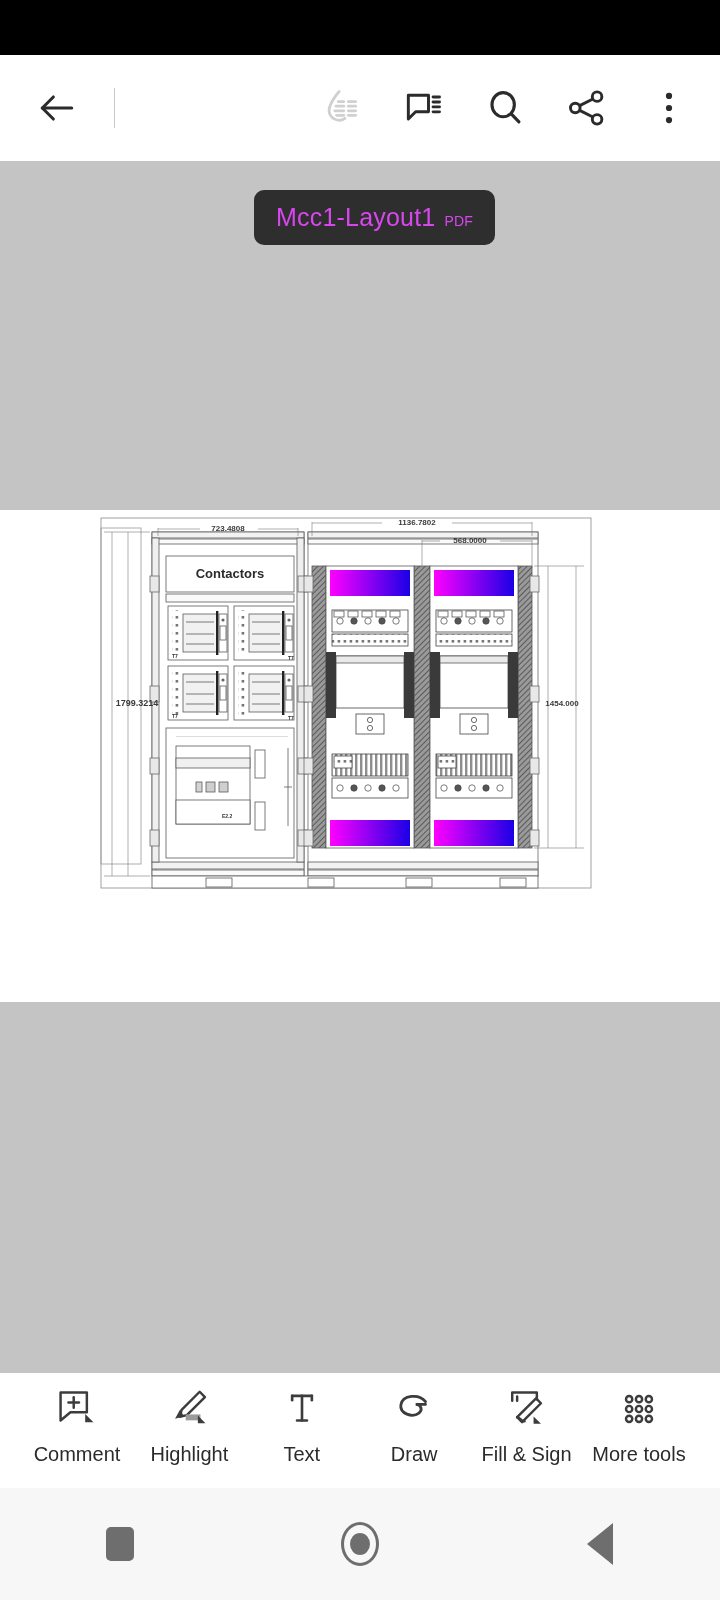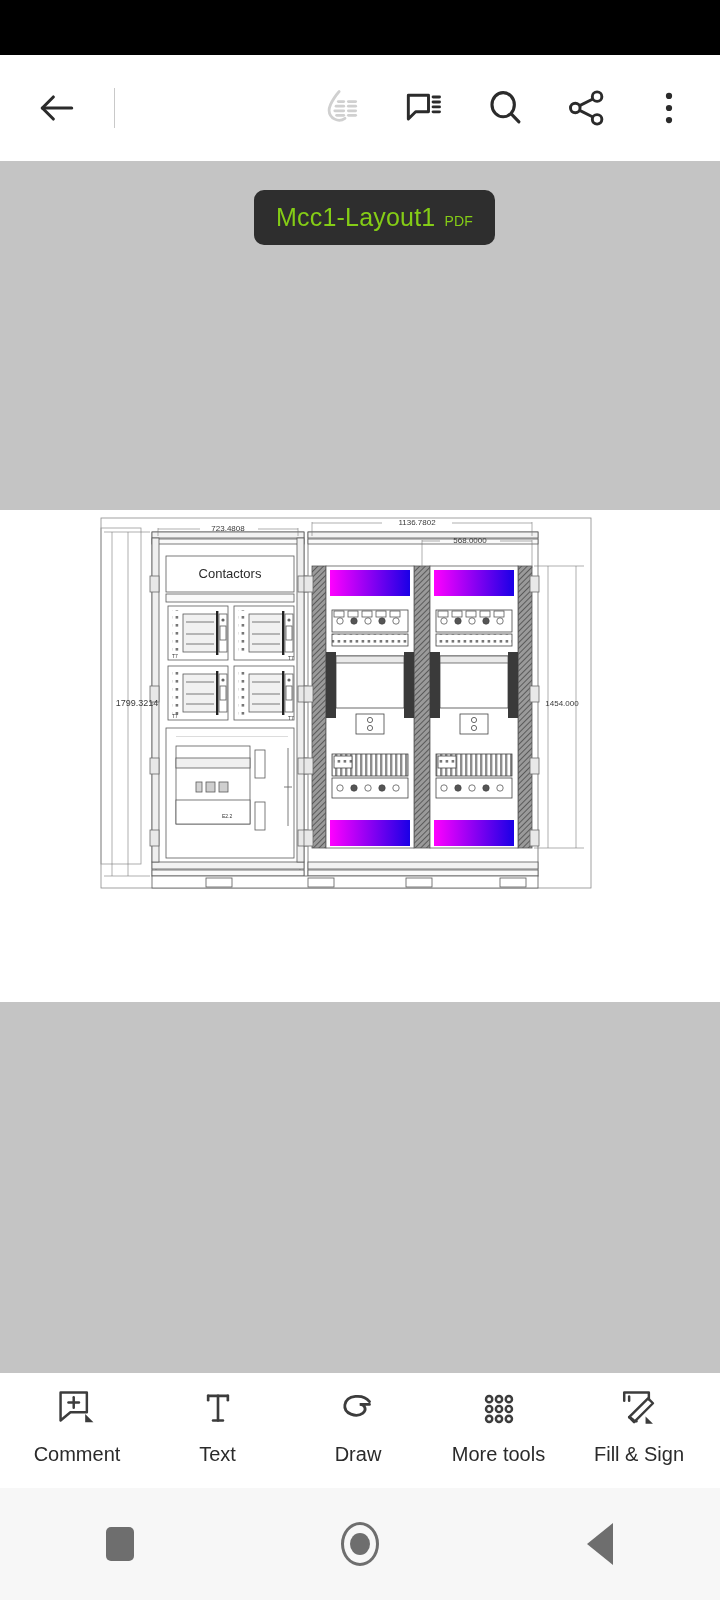--- a/index.html
+++ b/index.html
@@ -46,30 +46,30 @@
     background: #ffffff;
   }
   .page-gap-bottom {
     position: absolute; top: 841px; left: 0; width: 720px; height: 371px;
     background: #c4c4c4;
   }
 
   
   .title-chip {
     position: absolute; top: 190px; left: 254px;
-    background: #2e2e2e; color: #84cc16;
+    background: #2e2e2e; color: #d946ef;
     border-radius: 10px; padding: 13px 22px;
     display: flex; align-items: baseline; gap: 9px;
     font-size: 25px; letter-spacing: 0.2px;
   }
   .title-chip .ext { font-size: 14px; }
 
   
   .cad-wrap {
-    position: absolute; top: 0; left: 0; width: 720px; height: 366px;
+    position: absolute; top: 0; left: 0; width: 720px; height: 366px; font-weight: bold;
   }
   .cad-svg { display: block; }
 
   
   .toolbar {
     position: absolute; top: 1373px; left: 0; width: 708px; height: 115px;
     background: #ffffff; display: flex; align-items: flex-start;
     justify-content: space-between; padding: 12px 14px 0 22px;
   }
   .tool {
@@ -435,20 +435,31 @@
         <svg width="46" height="46" viewBox="0 0 28 28" fill="none" stroke="currentColor" stroke-width="1.5" stroke-linecap="round" stroke-linejoin="round">
           <path d="M4 4 h16 v12 h-10 l-6 5 z"></path>
           <line x1="12" y1="6.8" x2="12" y2="13.2"></line>
             <line x1="8.8" y1="10" x2="15.2" y2="10"></line>
           <path d="M19 17 l5 5 h-5 z" fill="currentColor" stroke="none"></path>
         </svg>
       </span>
       <span class="tlabel">Comment</span>
     </div>
 
+    <div class="tool">
+      <span class="glyph">
+        <svg width="46" height="46" viewBox="0 0 28 28" fill="none" stroke="currentColor" stroke-width="1.5" stroke-linecap="round" stroke-linejoin="round">
+          <path d="M20.5 3.5 l3.2 3.2 -11 11 -4.2 1 1 -4.2 z"></path>
+          <path d="M8.5 14.5 l-3 5.5 5.5 -1.6 z" fill="currentColor" stroke="none"></path>
+          <rect x="12" y="17.3" width="9" height="3.6" fill="#9b9b9b" stroke="none"></rect>
+          <path d="M19.4 18 l4.6 4.6 h-4.6 z" fill="currentColor" stroke="none"></path>
+        </svg>
+      </span>
+      <span class="tlabel">Highlight</span>
+    </div>
 
     <div class="tool">
       <span class="glyph">
         <svg width="46" height="46" viewBox="0 0 28 28" fill="none" stroke="currentColor" stroke-width="1.6" stroke-linecap="round">
           <line x1="8" y1="6" x2="20" y2="6"></line>
             <line x1="14" y1="6" x2="14" y2="21"></line>
           <line x1="11" y1="21" x2="17" y2="21"></line>
           <line x1="8" y1="6" x2="8" y2="8.6"></line>
             <line x1="20" y1="6" x2="20" y2="8.6"></line>
         </svg>
@@ -456,51 +467,51 @@
       <span class="tlabel">Text</span>
     </div>
 
     <div class="tool">
       <span class="glyph">
         <svg width="46" height="46" viewBox="0 0 28 28" fill="none" stroke="currentColor" stroke-width="1.7" stroke-linecap="round">
           <path d="M21 9.5 C17 4.5 7 5.5 6 11.5 C5.2 16.8 13 19.5 17 16.5 C19.5 14.6 18.3 11.2 15 11.2 L21 11.2"></path>
         </svg>
       </span>
       <span class="tlabel">Draw</span>
+    </div>
+
+    <div class="tool">
+      <span class="glyph">
+        <svg width="46" height="46" viewBox="0 0 28 28" fill="none" stroke="currentColor" stroke-width="1.5" stroke-linecap="round" stroke-linejoin="round">
+          <polyline points="5,9 5,4 20,4 20,8"></polyline>
+          <line x1="8" y1="6.4" x2="8" y2="9"></line>
+          <path d="M19.5 7.5 l3 3 -11.5 11.5 -3 -3 z"></path>
+          <path d="M8 19 c2 0 2.5 3 4.5 2.5"></path>
+          <path d="M18 18.5 l4.5 4.5 h-4.5 z" fill="currentColor" stroke="none"></path>
+        </svg>
+      </span>
+      <span class="tlabel">Fill &amp; Sign</span>
     </div>
 
     <div class="tool">
       <span class="glyph">
         <svg width="46" height="46" viewBox="0 0 28 28" fill="none" stroke="currentColor" stroke-width="1.5">
           <circle cx="8" cy="8" r="1.9"></circle>
             <circle cx="14" cy="8" r="1.9"></circle>
             <circle cx="20" cy="8" r="1.9"></circle>
           <circle cx="8" cy="14" r="1.9"></circle>
             <circle cx="14" cy="14" r="1.9"></circle>
             <circle cx="20" cy="14" r="1.9"></circle>
           <circle cx="8" cy="20" r="1.9"></circle>
             <circle cx="14" cy="20" r="1.9"></circle>
             <circle cx="20" cy="20" r="1.9"></circle>
         </svg>
       </span>
       <span class="tlabel">More tools</span>
     </div>
-
-    <div class="tool">
-      <span class="glyph">
-        <svg width="46" height="46" viewBox="0 0 28 28" fill="none" stroke="currentColor" stroke-width="1.5" stroke-linecap="round" stroke-linejoin="round">
-          <polyline points="5,9 5,4 20,4 20,8"></polyline>
-          <line x1="8" y1="6.4" x2="8" y2="9"></line>
-          <path d="M19.5 7.5 l3 3 -11.5 11.5 -3 -3 z"></path>
-          <path d="M8 19 c2 0 2.5 3 4.5 2.5"></path>
-          <path d="M18 18.5 l4.5 4.5 h-4.5 z" fill="currentColor" stroke="none"></path>
-        </svg>
-      </span>
-      <span class="tlabel">Fill &amp; Sign</span>
-    </div>
   </div>
 
   <div class="navbar">
     <div class="nav-item">
       <span class="nav-square"></span>
     </div>
     <div class="nav-item">
       <span class="nav-circle">
           <i></i>
         </span>

